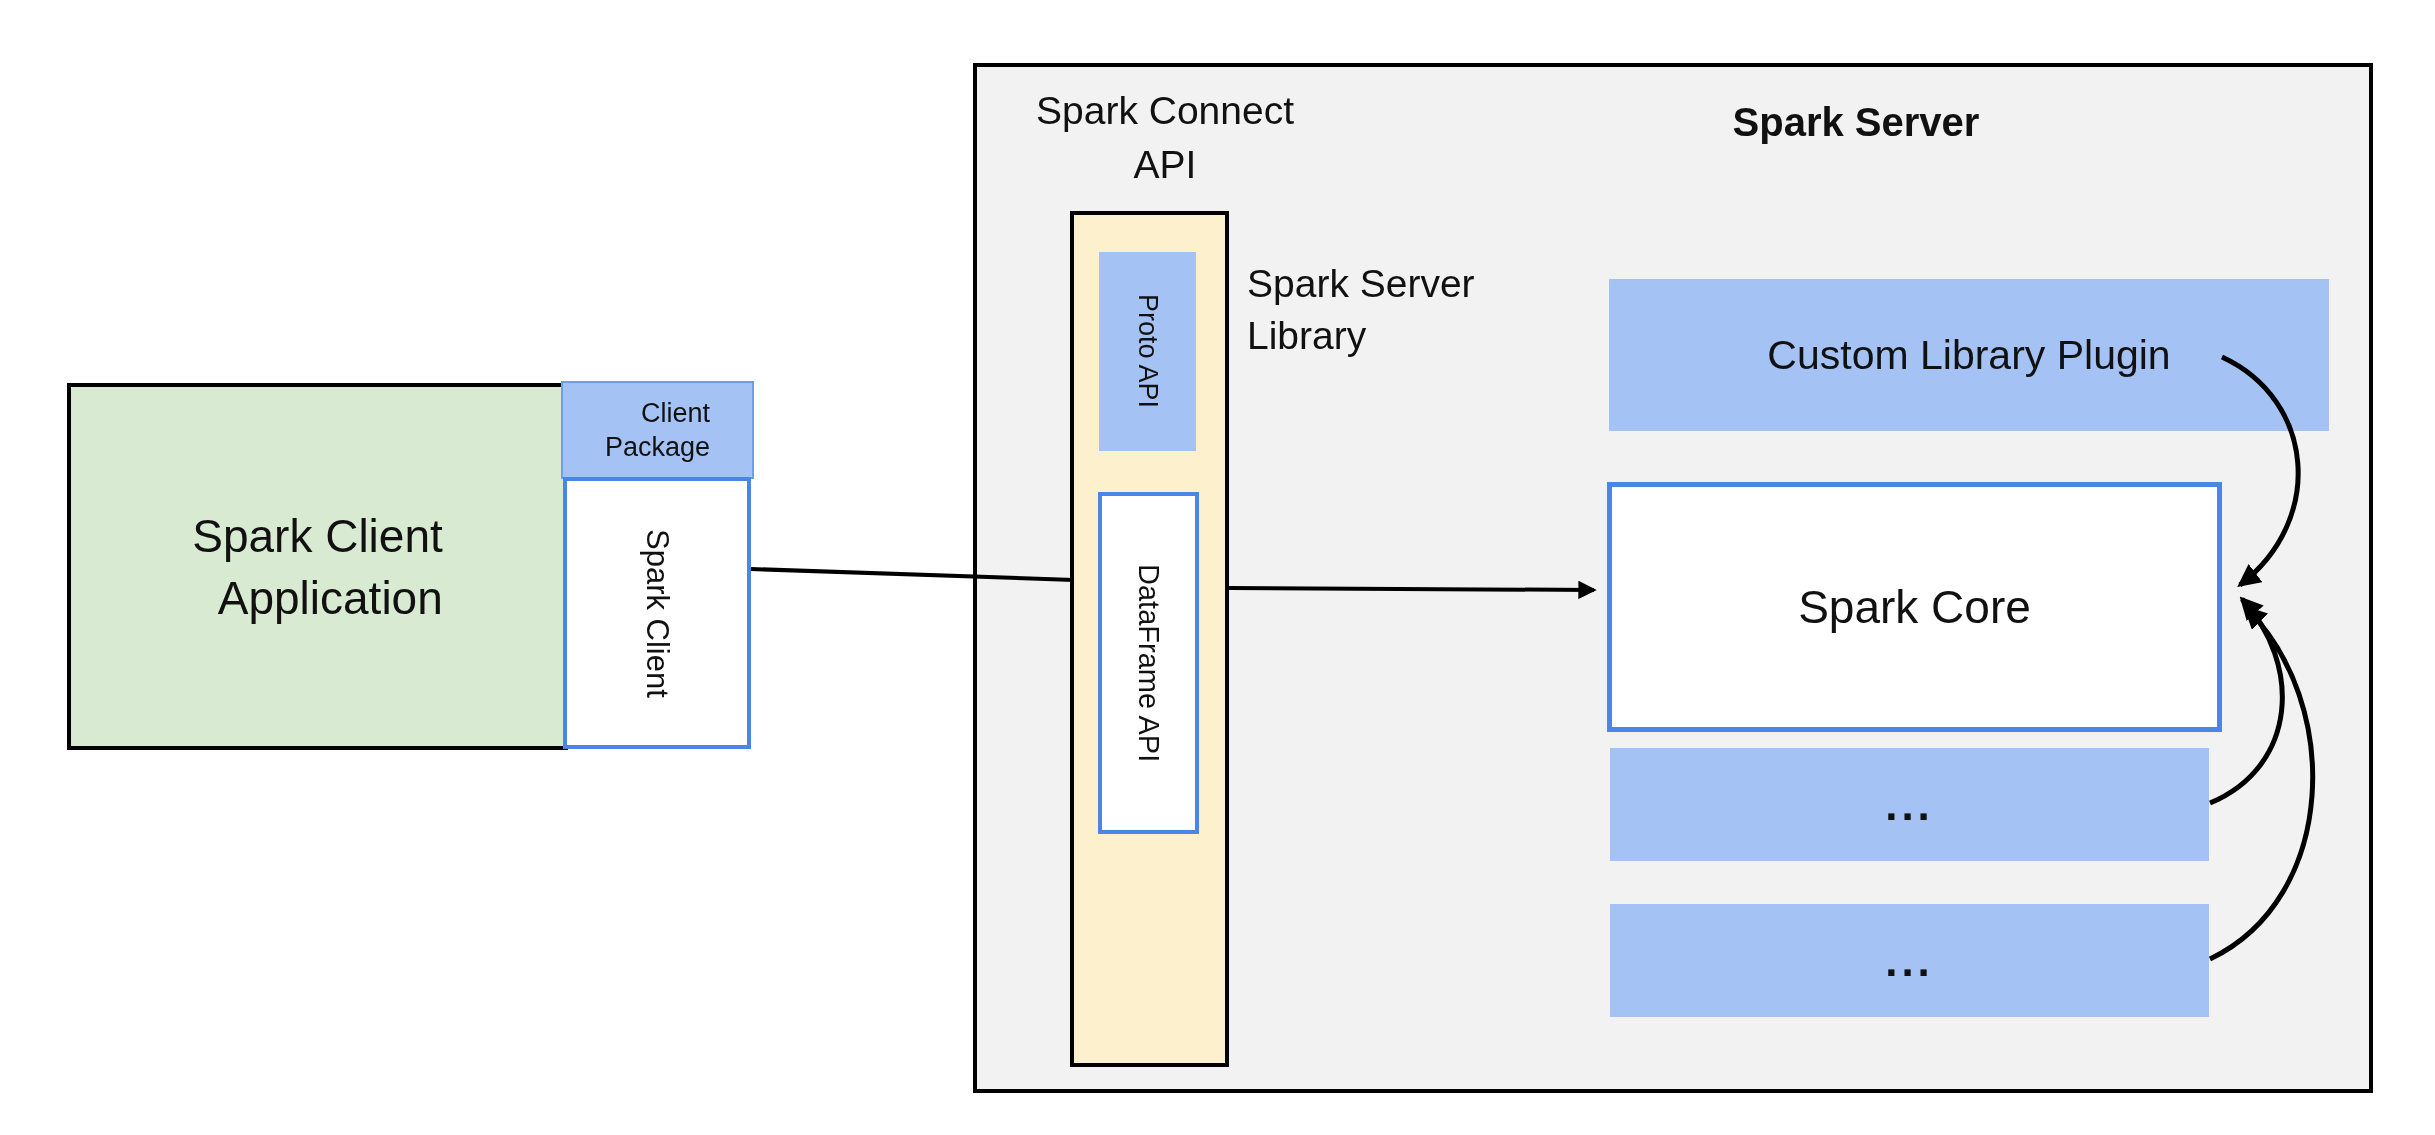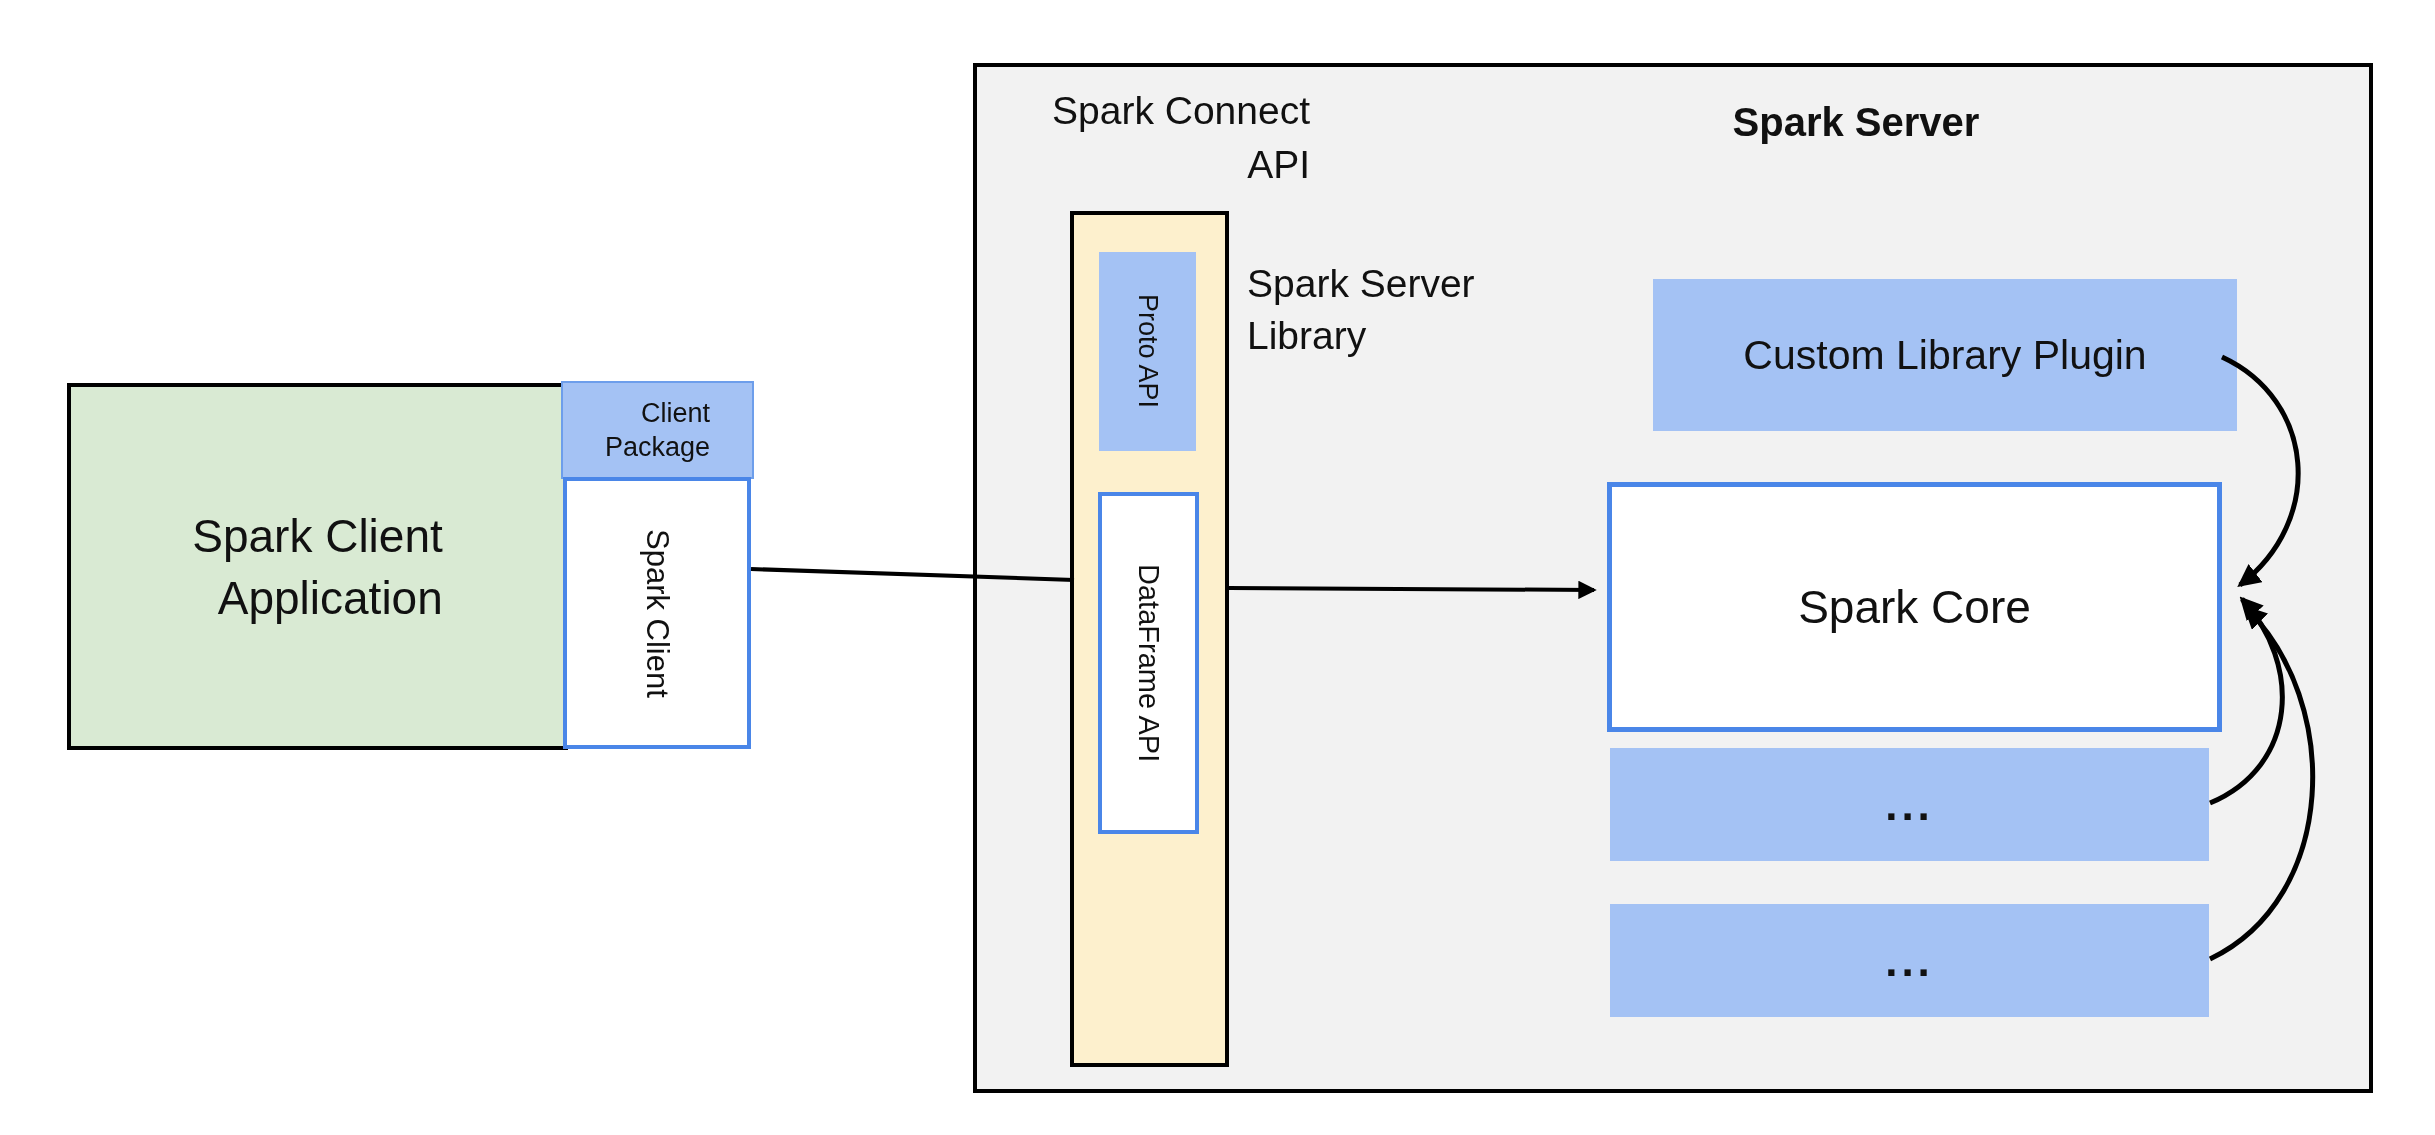--- a/index.html
+++ b/index.html
@@ -18,25 +18,25 @@
   .spark-client{left:563px;top:477px;width:188px;height:272px;background:#ffffff;border:4px solid #4a86e8;}
   
   .proto-api{left:1099px;top:252px;width:97px;height:199px;background:#a4c2f4;}
   .dataframe-api{left:1098px;top:492px;width:101px;height:342px;background:#ffffff;border:4px solid #4a86e8;}
   .vtext{writing-mode:vertical-rl;text-orientation:mixed;}
   .spark-client .vtext{font-size:31px;}
   .proto-api .vtext{font-size:27px;}
   .dataframe-api .vtext{font-size:29px;}
   
   .label{position:absolute;}
-  .connect-label{left:1020px;top:84px;width:290px;text-align:right;font-size:39px;line-height:54px;}
+  .connect-label{left:1020px;top:84px;width:290px;text-align:center;font-size:39px;line-height:54px;}
   .server-title{left:1706px;top:100px;width:300px;text-align:center;font-size:40px;font-weight:bold;}
   .server-library-label{left:1247px;top:258px;width:340px;text-align:left;font-size:39px;line-height:52px;}
   
-  .plugin{left:1609px;top:279px;width:584px;height:152px;background:#a4c2f4;font-size:41px;margin-left:44px;}
+  .plugin{left:1609px;top:279px;width:720px;height:152px;background:#a4c2f4;font-size:41px;}
   .spark-core{left:1607px;top:482px;width:615px;height:250px;background:#ffffff;border:5px solid #4a86e8;font-size:46px;}
   .dots{background:#a4c2f4;font-size:44px;font-weight:bold;letter-spacing:4px;}
   .dots1{left:1610px;top:748px;width:599px;height:113px;}
   .dots2{left:1610px;top:904px;width:599px;height:113px;}
   
   #wires{position:absolute;left:0;top:0;width:2435px;height:1135px;pointer-events:none;}
 </style>
 </head>
 <body>
 

